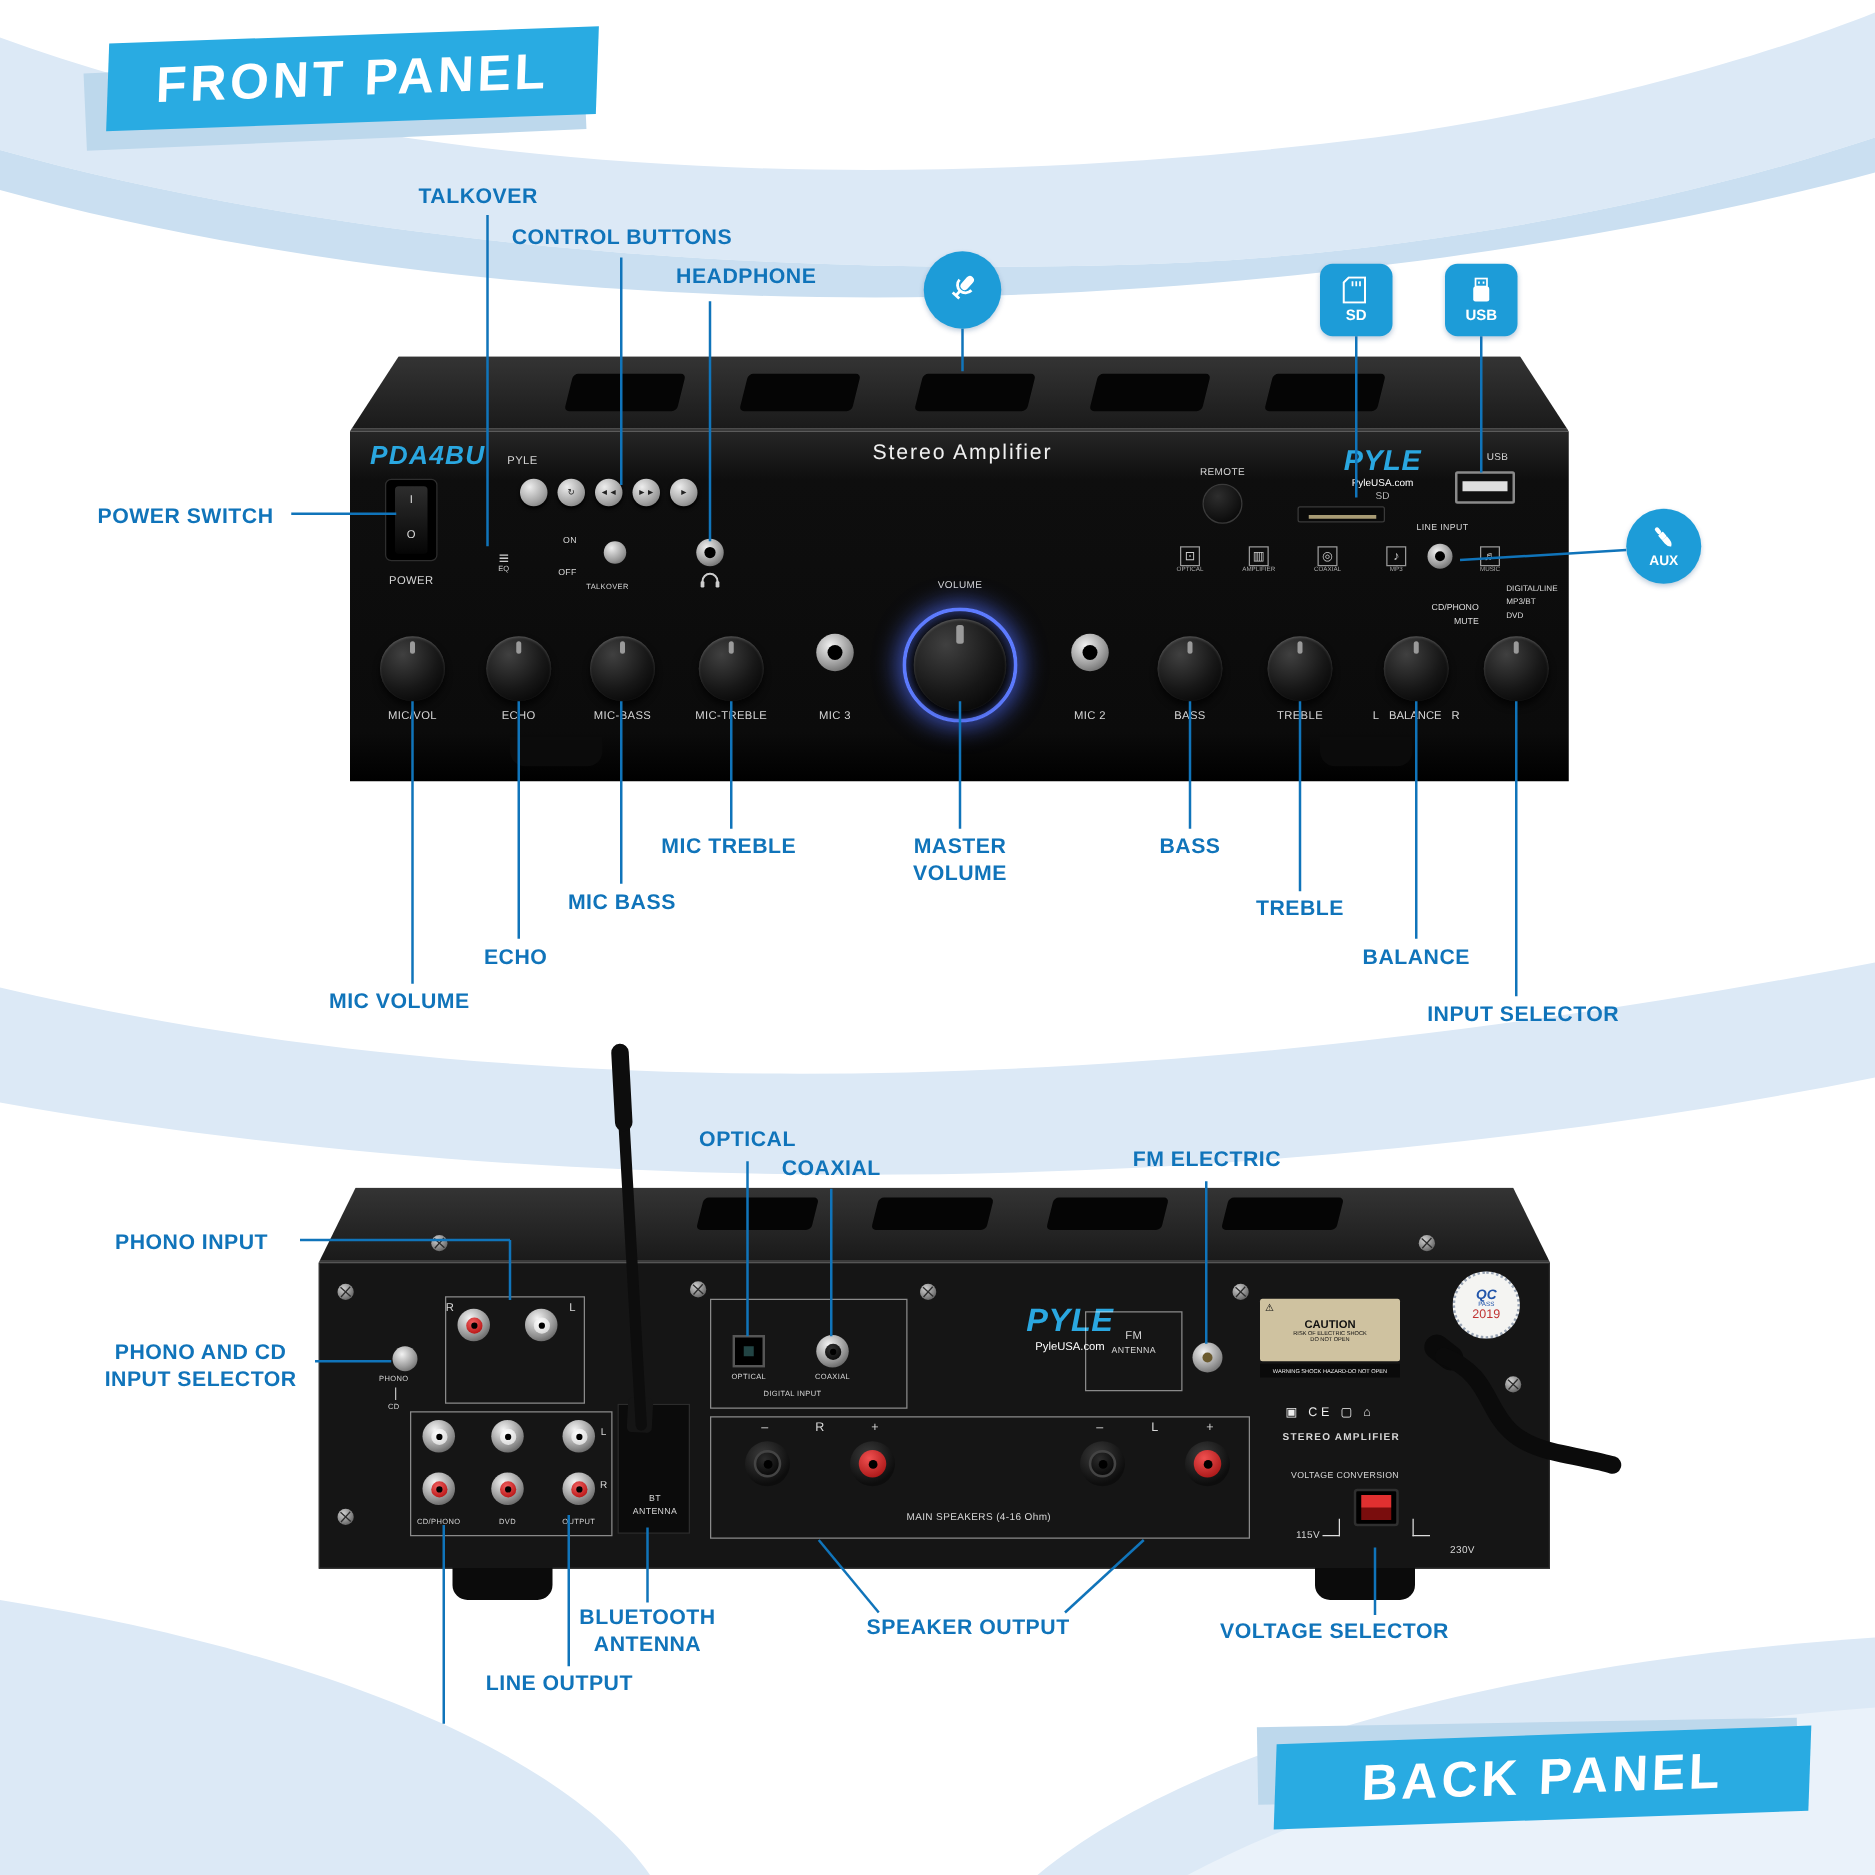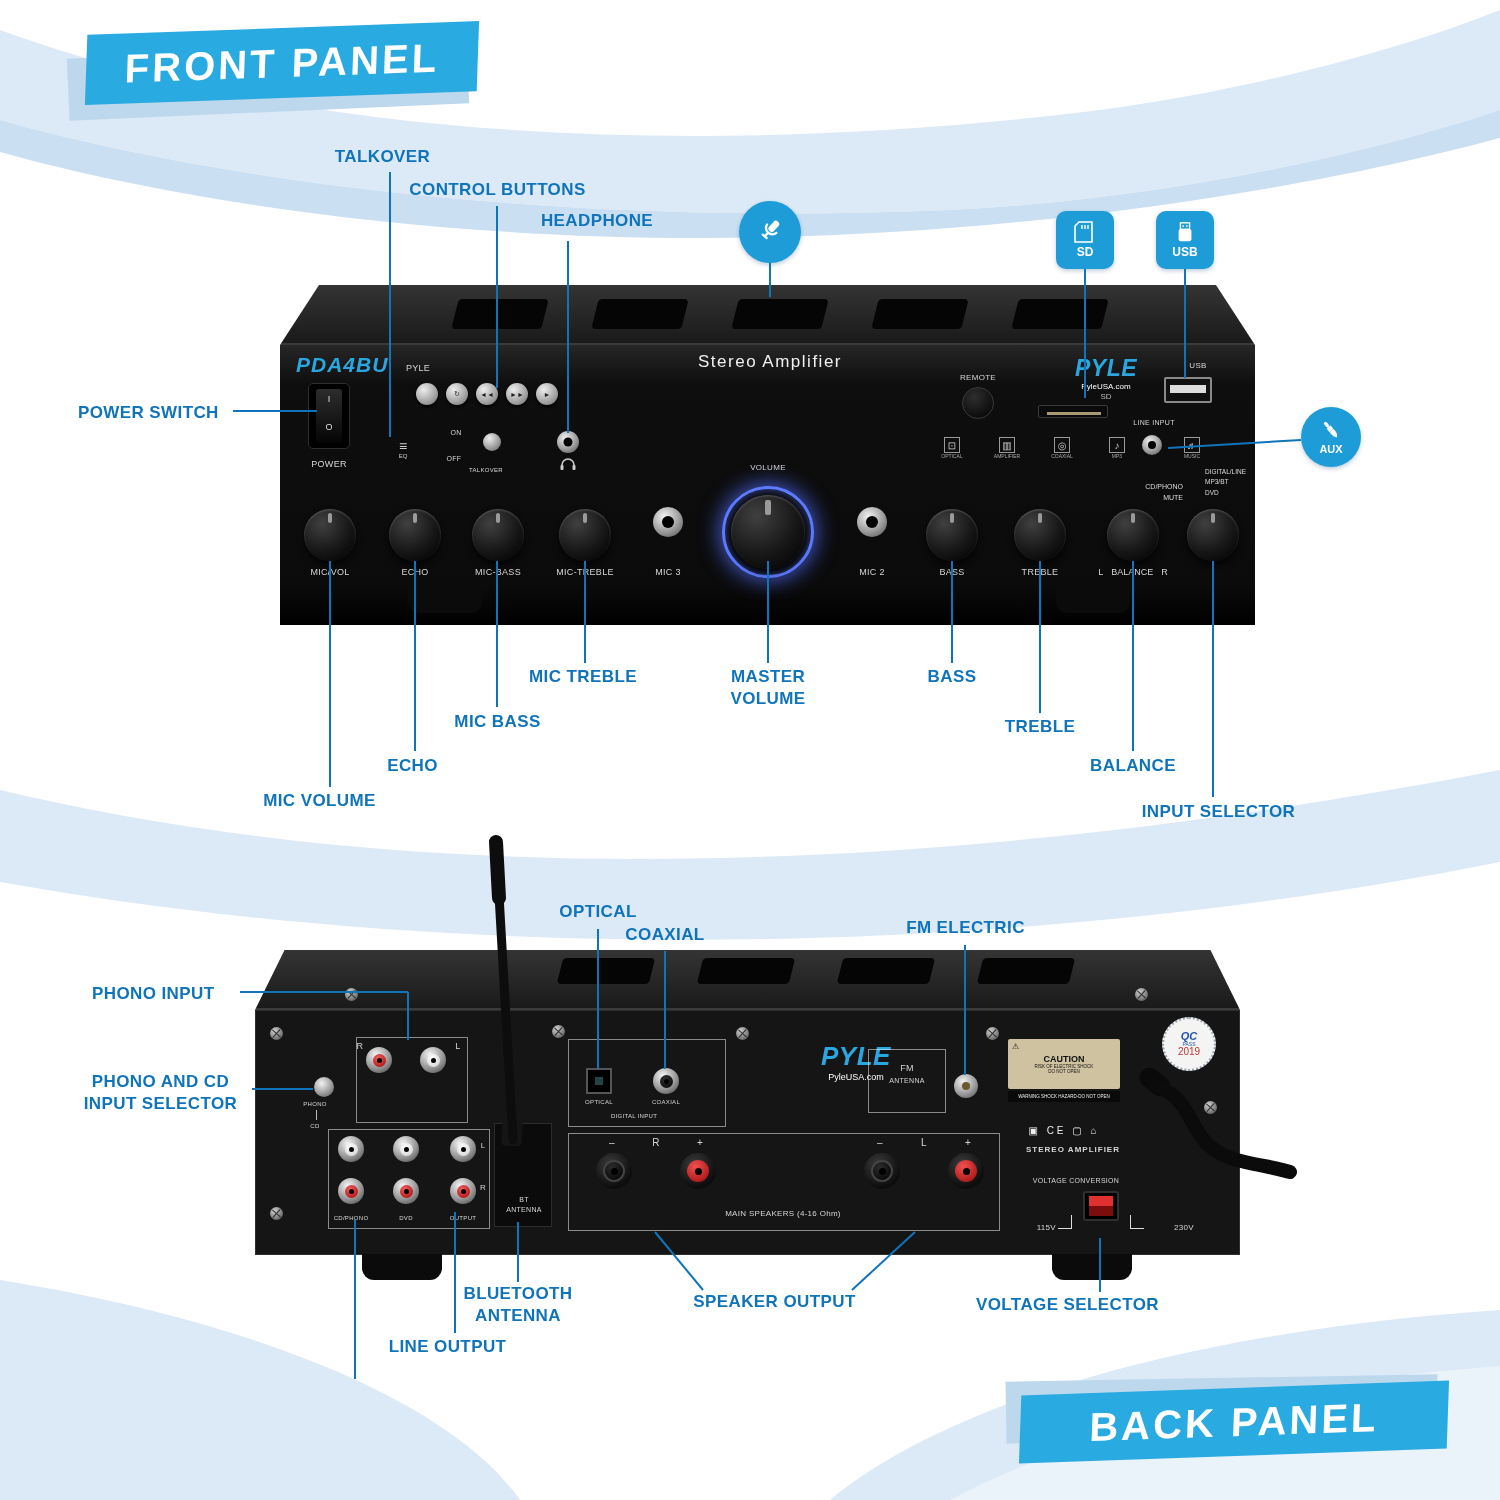--- a/index.html
+++ b/index.html
@@ -344,21 +344,21 @@
 
     <div class="t" style="left:762px;top:114px;width:92px;font-size:10px;letter-spacing:3px;color:#eee">▣ CE ▢ ⌂</div>
     <div class="t" style="left:742px;top:134px;width:150px;font-size:8px;font-weight:bold;letter-spacing:1px">STEREO AMPLIFIER</div>
     <div class="t" style="left:752px;top:166px;width:136px;font-size:7px">VOLTAGE CONVERSION</div>
     <div class="abs" style="left:827px;top:180px;width:36px;height:30px;background:#000;border:2px solid #2f2f2f;border-radius:3px">
       <div class="abs" style="left:4px;top:3px;width:24px;height:20px;background:linear-gradient(#e03030 48%,#7a0d0d 52%)"></div>
     </div>
     <div class="t" style="left:752px;top:212px;width:48px;font-size:8px;text-align:right">115V</div>
     <div class="abs" style="left:802px;top:204px;width:14px;height:14px;border-bottom:1px solid #ddd;border-right:1px solid #ddd"></div>
     <div class="abs" style="left:874px;top:204px;width:14px;height:14px;border-bottom:1px solid #ddd;border-left:1px solid #ddd"></div>
-    <div class="t" style="left:890px;top:212px;width:48px;font-size:8px;text-align:right">230V</div>
+    <div class="t" style="left:890px;top:224px;width:48px;font-size:8px;text-align:center">230V</div>
 
     <div class="groupbox" style="left:312px;top:122px;width:432px;height:98px"></div>
     <div class="t" style="left:348px;top:126px;width:16px;font-size:10px">–</div>
     <div class="t" style="left:392px;top:126px;width:16px;font-size:10px">R</div>
     <div class="t" style="left:436px;top:126px;width:16px;font-size:10px">+</div>
     <div class="t" style="left:616px;top:126px;width:16px;font-size:10px">–</div>
     <div class="t" style="left:660px;top:126px;width:16px;font-size:10px">L</div>
     <div class="t" style="left:704px;top:126px;width:16px;font-size:10px">+</div>
     <div class="post" style="left:340px;top:142px">
         <div class="cap" style="background:radial-gradient(circle at 38% 30%,#2c2c2c,#000);border:2px solid #444"></div>

